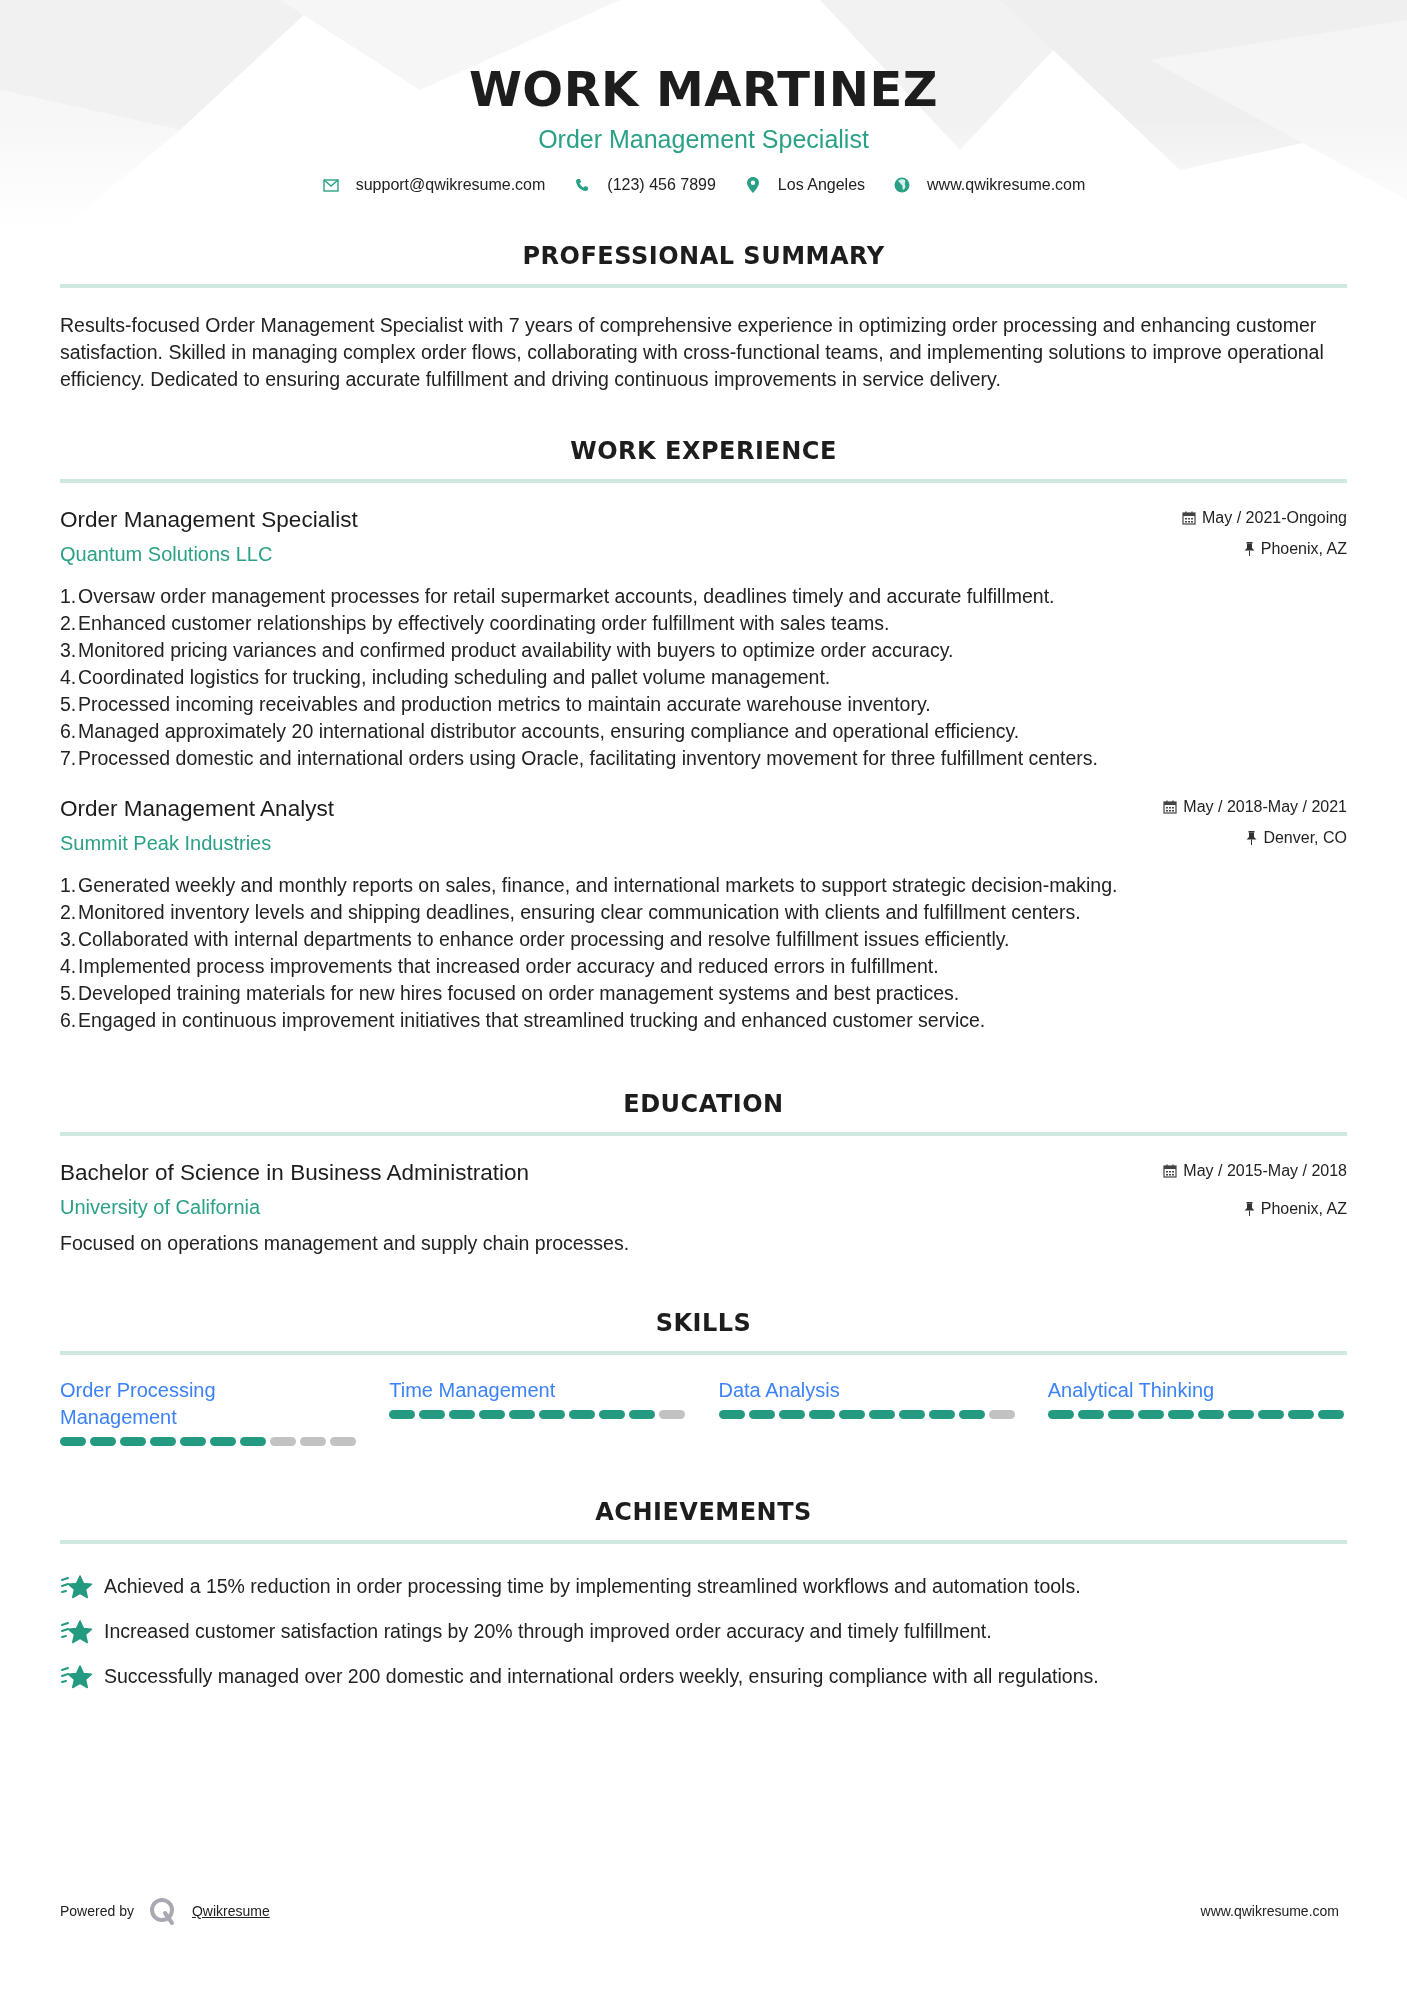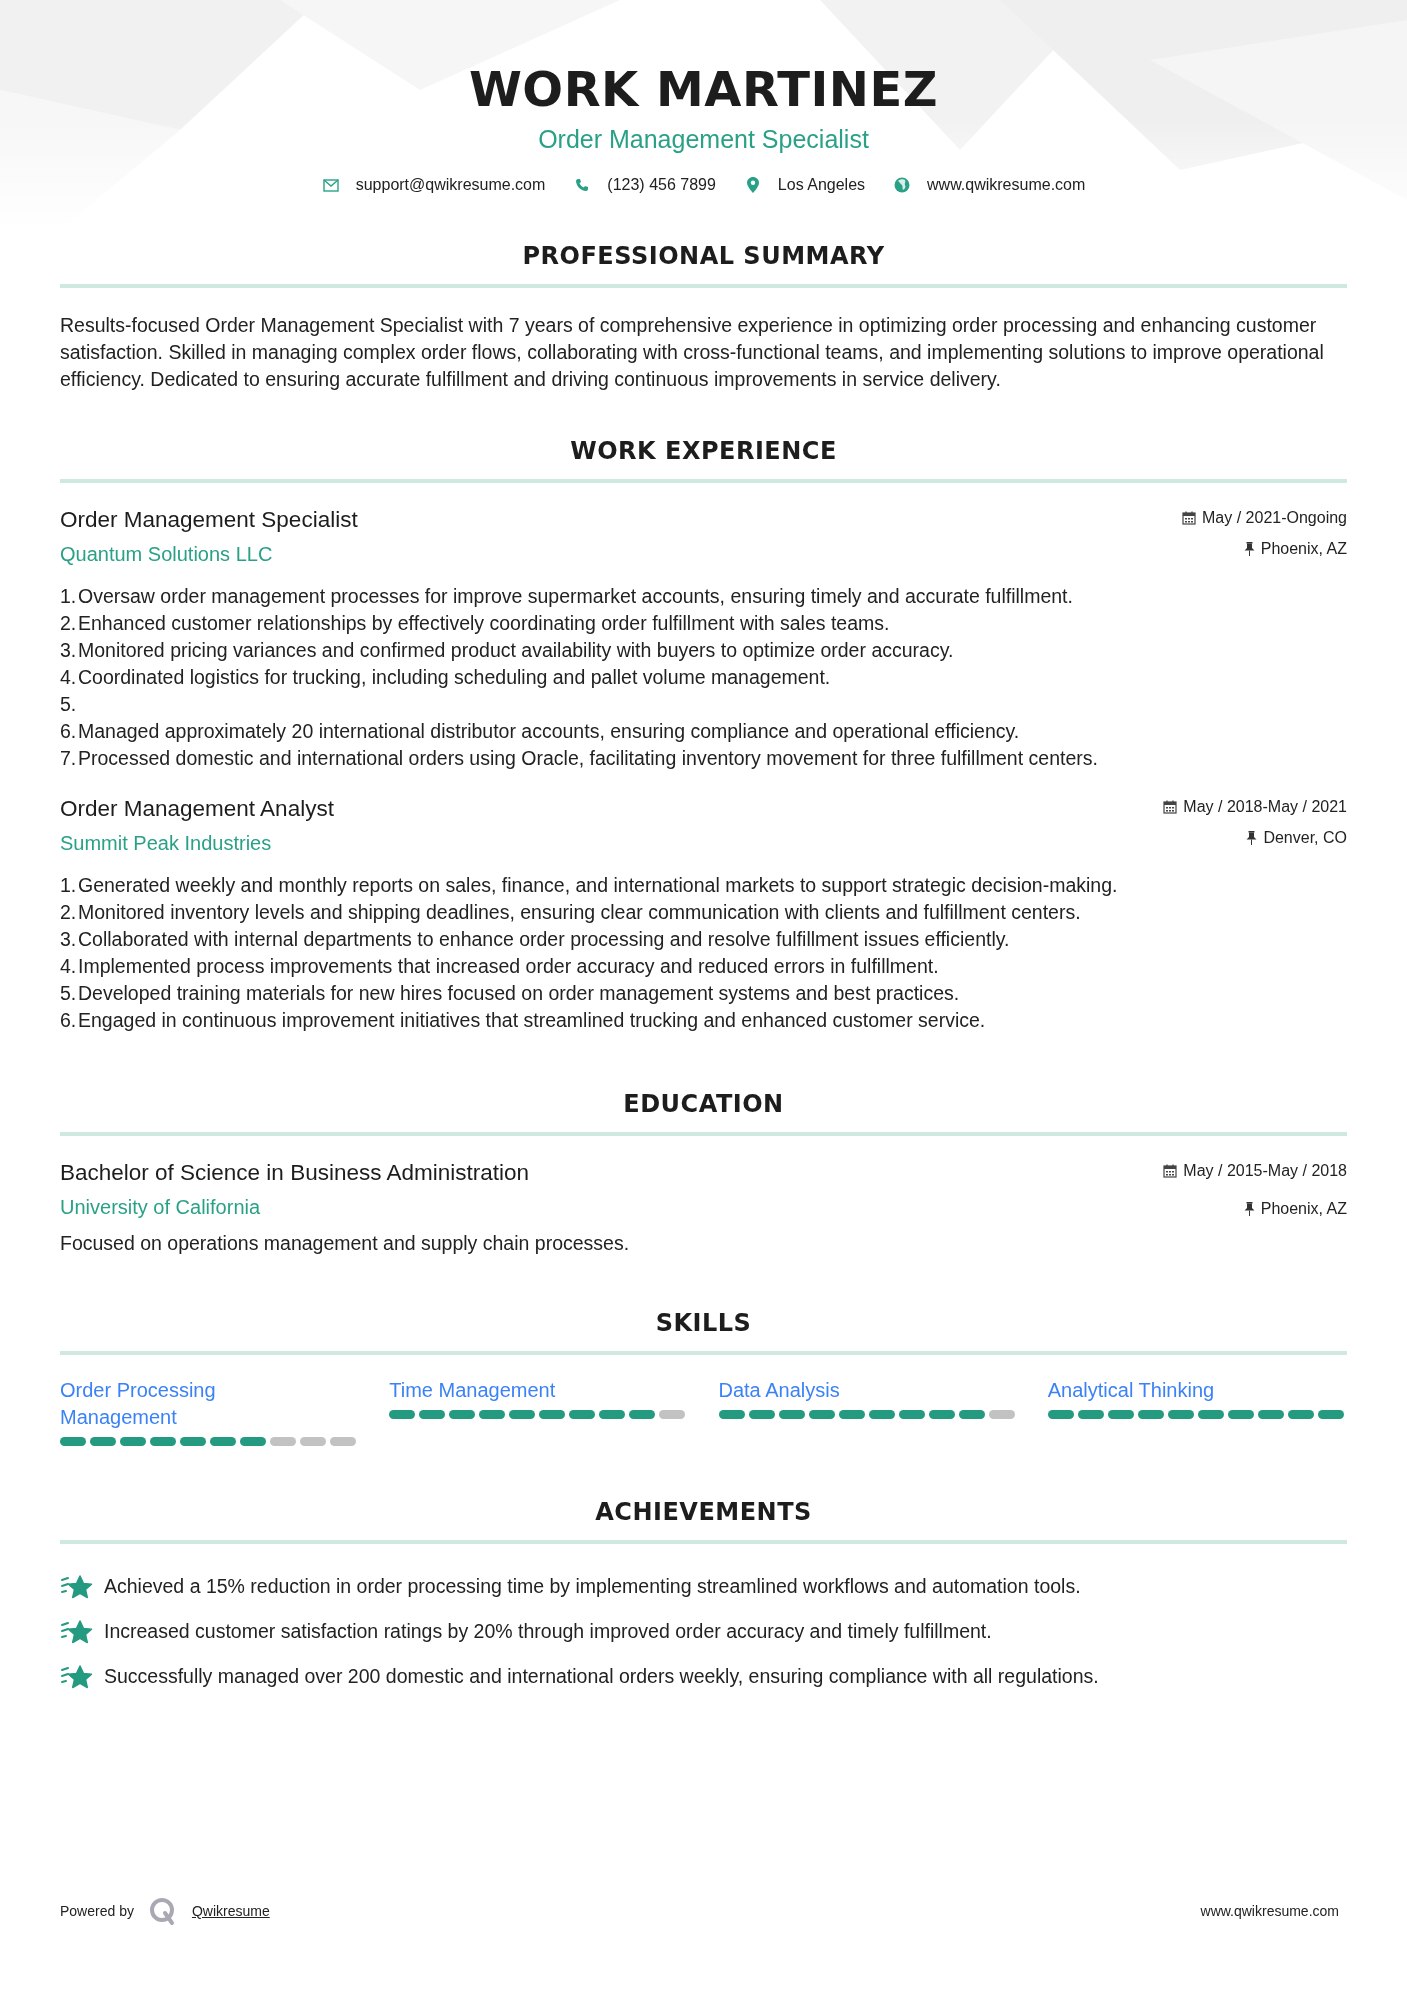--- a/index.html
+++ b/index.html
@@ -160,36 +160,37 @@
                   <rect x="5" y="8.5" width="1" height="5.5" fill="#333"></rect>
                 </svg>
             </span>
             <span>Phoenix, AZ</span>
           </div>
         </div>
       </div>
       <ol class="bullets">
         <li>
             <span class="num">1.</span>
-            <span>Oversaw order management processes for improve supermarket accounts, ensuring timely and accurate fulfillment.</span>
+            <span>Oversaw order management processes for retail supermarket accounts, deadlines timely and accurate fulfillment.</span>
           </li>
         <li>
             <span class="num">2.</span>
             <span>Enhanced customer relationships by effectively coordinating order fulfillment with sales teams.</span>
           </li>
         <li>
             <span class="num">3.</span>
             <span>Monitored pricing variances and confirmed product availability with buyers to optimize order accuracy.</span>
           </li>
         <li>
             <span class="num">4.</span>
             <span>Coordinated logistics for trucking, including scheduling and pallet volume management.</span>
           </li>
         <li>
             <span class="num">5.</span>
+            <span>Processed incoming receivables and production metrics to maintain accurate warehouse inventory.</span>
           </li>
         <li>
             <span class="num">6.</span>
             <span>Managed approximately 20 international distributor accounts, ensuring compliance and operational efficiency.</span>
           </li>
         <li>
             <span class="num">7.</span>
             <span>Processed domestic and international orders using Oracle, facilitating inventory movement for three fulfillment centers.</span>
           </li>
       </ol>

